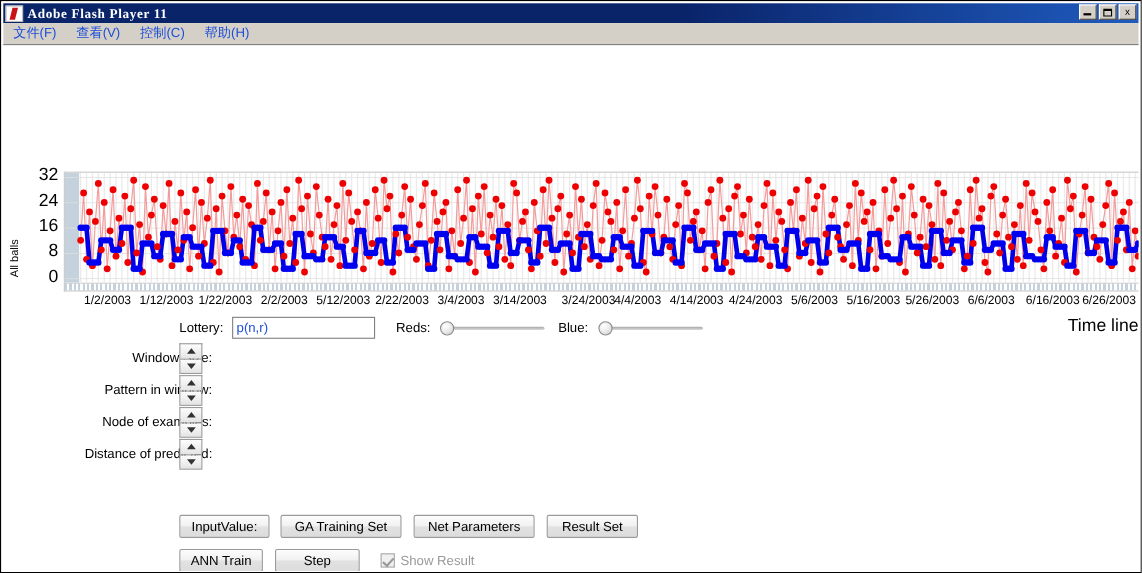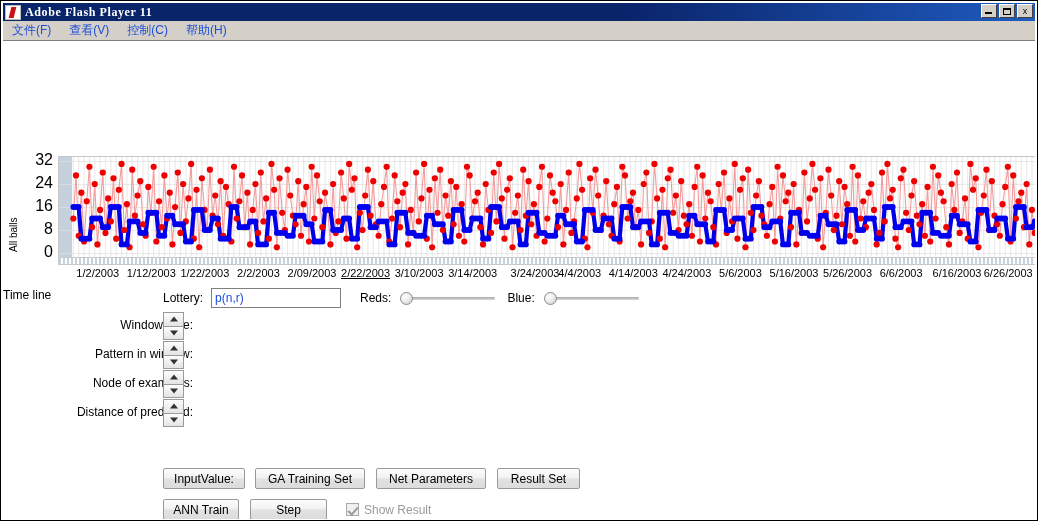--- a/index.html
+++ b/index.html
@@ -111,22 +111,22 @@
     position:absolute;left:55px;top:146px;width:979px;height:7px;
     background:repeating-linear-gradient(to right,#c5d2dd 0 2px,#ffffff 2px 4px);
     border:1px solid #c8c8c8;border-top:none;box-sizing:border-box;
   }
   .x-labels{position:absolute;left:0;top:155px;width:1038px;height:16px;}
   .x-label{
     position:absolute;font-size:11px;color:#000;white-space:nowrap;
     transform:translateX(-50%);
   }
   .x-axis-title{
-    position:absolute;left:0;right:0;top:176px;text-align:left;
-    font-size:12px;color:#000;
+    position:absolute;left:0;right:0;top:176px;text-align:right;
+    font-size:16px;color:#000;
   }
 
   
   .controls{position:absolute;left:0;top:232px;width:1032px;height:245px;}
   .ctl-label{font-size:12px;color:#000;white-space:nowrap;}
   .row{position:absolute;display:flex;align-items:center;}
 
   .textbox{
     background:#ffffff;border:1px solid #7f7f7f;box-sizing:border-box;
     font-size:12px;color:#1d4ed8;padding:2px 3px;
@@ -1130,23 +1130,23 @@
             <circle cx="972.9833333333332" cy="70.125" r="2.9" fill="#0000f0"></circle>
             <circle cx="975.661111111111" cy="64.375" r="2.9" fill="#0000f0"></circle>
           </svg>
         </div>
       <div class="x-strip"></div>
       <div class="x-labels" id="x-labels">
           <div class="x-label" style="left: 94.7778px;">1/2/2003</div>
           <div class="x-label" style="left: 148.333px;">1/12/2003</div>
           <div class="x-label" style="left: 201.889px;">1/22/2003</div>
           <div class="x-label" style="left: 255.444px;">2/2/2003</div>
-          <div class="x-label" style="left: 309px;">2/09/2003</div>
-          <div class="x-label" style="left: 362.556px; text-decoration: underline;">2/22/2003</div>
-          <div class="x-label" style="left: 416.111px;">3/10/2003</div>
+          <div class="x-label" style="left: 309px;">5/12/2003</div>
+          <div class="x-label" style="left: 362.556px;">2/22/2003</div>
+          <div class="x-label" style="left: 416.111px;">3/4/2003</div>
           <div class="x-label" style="left: 469.667px;">3/14/2003</div>
           <div class="x-label" style="left: 532px;">3/24/2003</div>
           <div class="x-label" style="left: 576.778px;">4/4/2003</div>
           <div class="x-label" style="left: 630.333px;">4/14/2003</div>
           <div class="x-label" style="left: 683.889px;">4/24/2003</div>
           <div class="x-label" style="left: 737.444px;">5/6/2003</div>
           <div class="x-label" style="left: 791px;">5/16/2003</div>
           <div class="x-label" style="left: 844.556px;">5/26/2003</div>
           <div class="x-label" style="left: 898.111px;">6/6/2003</div>
           <div class="x-label" style="left: 954px;">6/16/2003</div>

